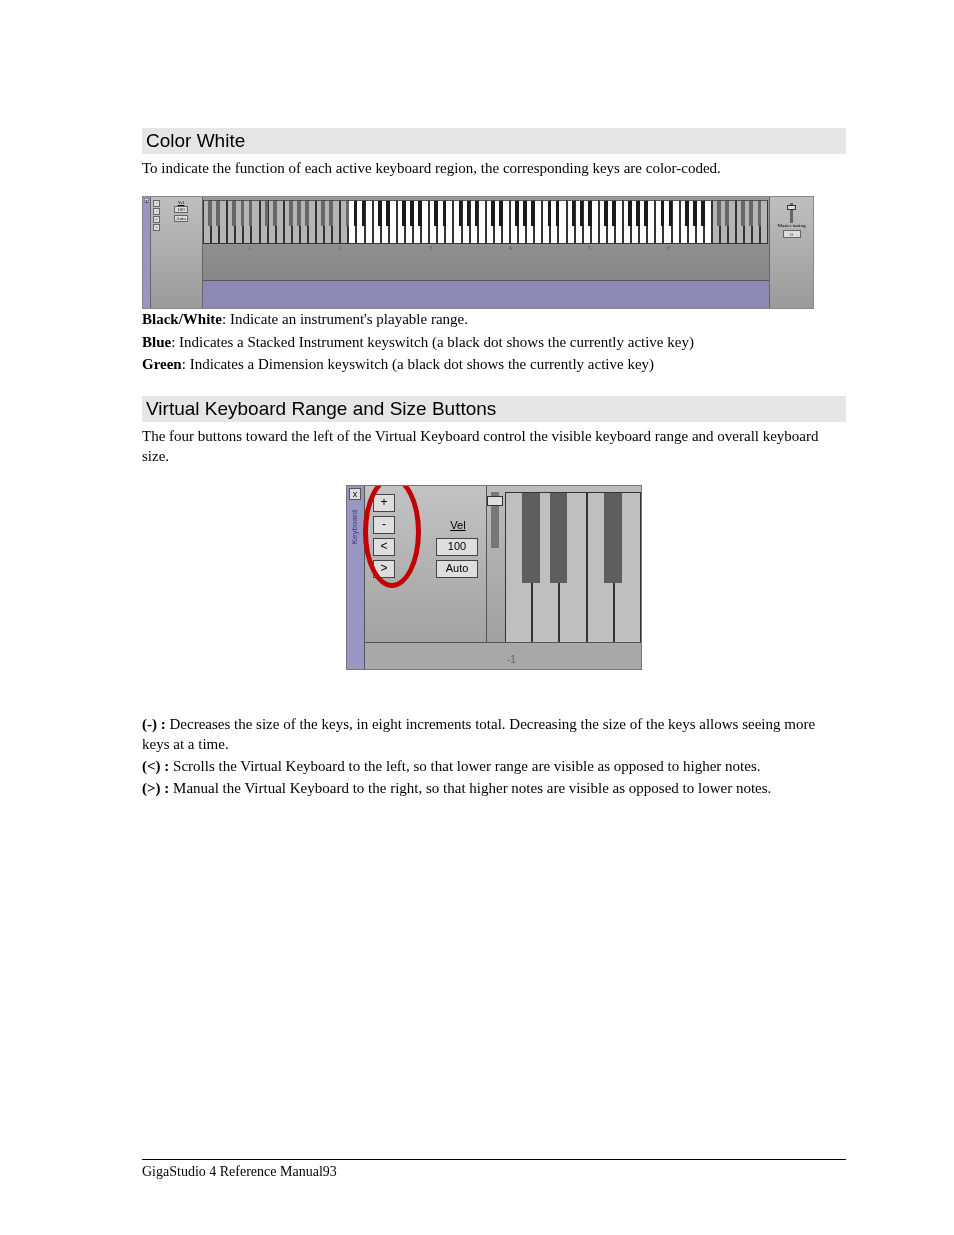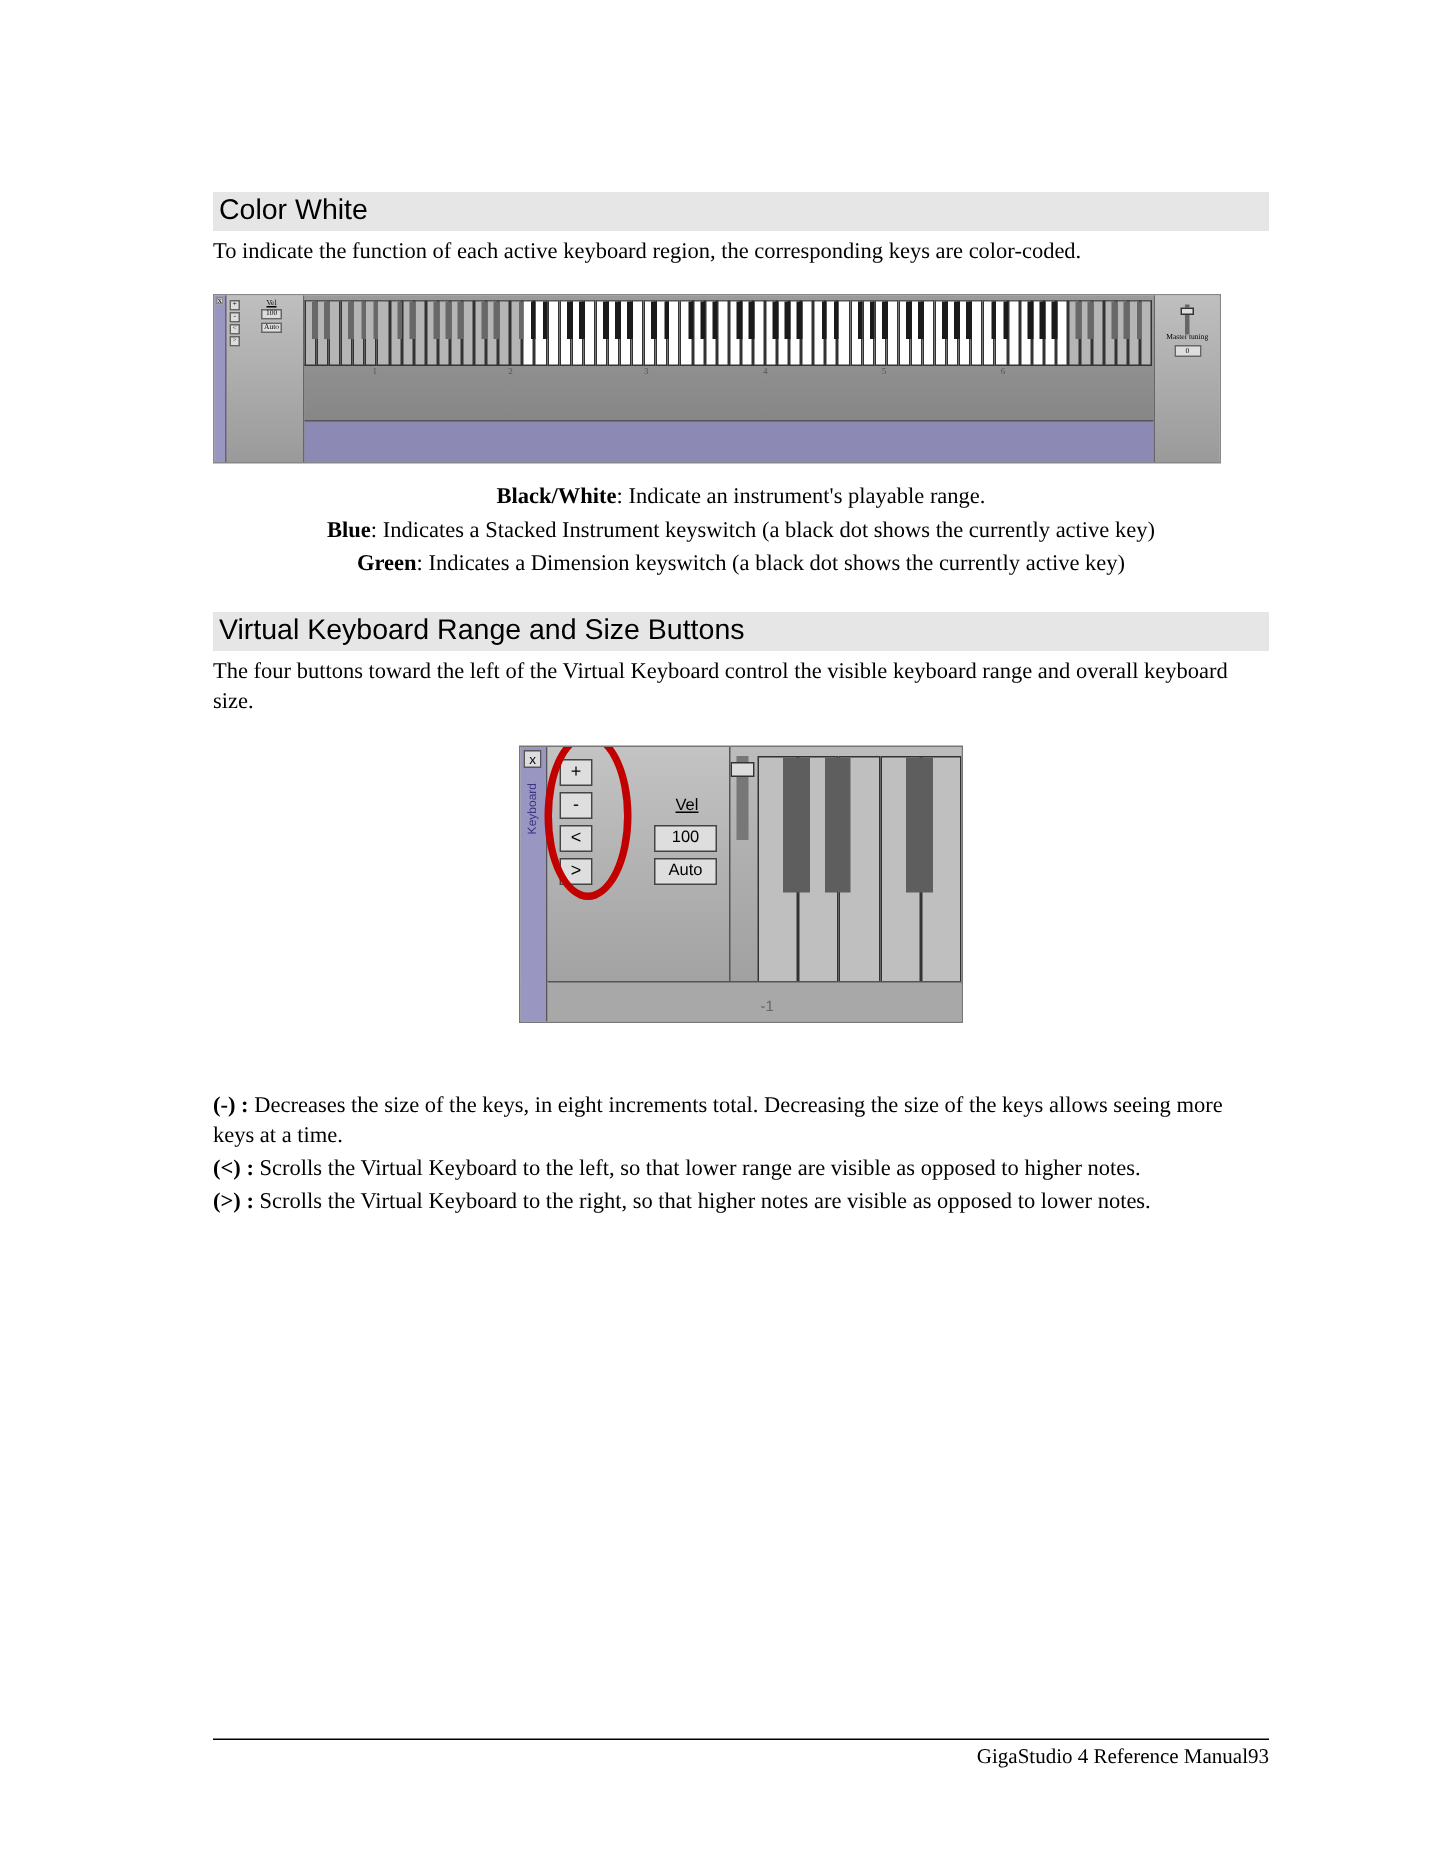--- a/index.html
+++ b/index.html
@@ -16,21 +16,21 @@
     h2 {
       font-family: 'Trebuchet MS', 'Lucida Sans', Arial, sans-serif;
       font-size: 19px;
       font-weight: normal;
       background: #e6e6e6;
       padding: 2px 4px;
       margin-bottom: 4px;
     }
     .intro { margin-bottom: 18px; line-height: 1.35; }
     .def-list p { margin-bottom: 2px; line-height: 1.35; }
-    .def-list { margin-top: 12px; margin-bottom: 22px; text-align: center; }
+    .def-list { margin-bottom: 22px; }
     .def-list b { font-weight: bold; }
 
     
     .fig1 {
       width: 672px; height: 113px;
       border: 1px solid #888;
       background: linear-gradient(#c2c2c2,#b0b0b0);
       position: relative;
       display: flex;
     }
@@ -110,21 +110,21 @@
 
     .def-list2 p { margin-bottom: 2px; line-height: 1.35; }
     .def-list2 { margin-top: 0; }
 
     .footer {
       position: absolute;
       left: 142px; right: 108px; bottom: 55px;
       border-top: 1px solid #000;
       padding-top: 4px;
       font-size: 14px;
-      display:flex; justify-content:flex-end;
+      display:flex; justify-content:flex-start;
     }
   </style>
 </head>
 <body>
 
 <h2>Color White</h2>
 <p class="intro">To indicate the function of each active keyboard region, the corresponding keys are color-coded.</p>
 
 <div class="fig1">
   <div class="sidebar">
@@ -385,19 +385,19 @@
     <div class="bar">
       <div class="n">-1</div>
     </div>
     <div class="redcirc"></div>
   </div>
 </div>
 
 <div class="def-list2">
   <p><b>(-) :</b><span> Decreases the size of the keys, in eight increments total. Decreasing the size of the keys allows seeing more keys at a time.</span></p>
   <p><b>(&lt;) :</b><span> Scrolls the Virtual Keyboard to the left, so that lower range are visible as opposed to higher notes.</span></p>
-  <p><b>(&gt;) :</b><span> Scrolls the Virtual Keyboard to the right, so that higher notes are visible as opposed to lower notes.</span></p>
+  <p><b>(&gt;) :</b><span> Manual the Virtual Keyboard to the right, so that higher notes are visible as opposed to lower notes.</span></p>
 </div>
 
 <div class="footer">
   <span>GigaStudio 4 Reference Manual</span>
   <span>93</span>
 </div>
 
 </body></html>

